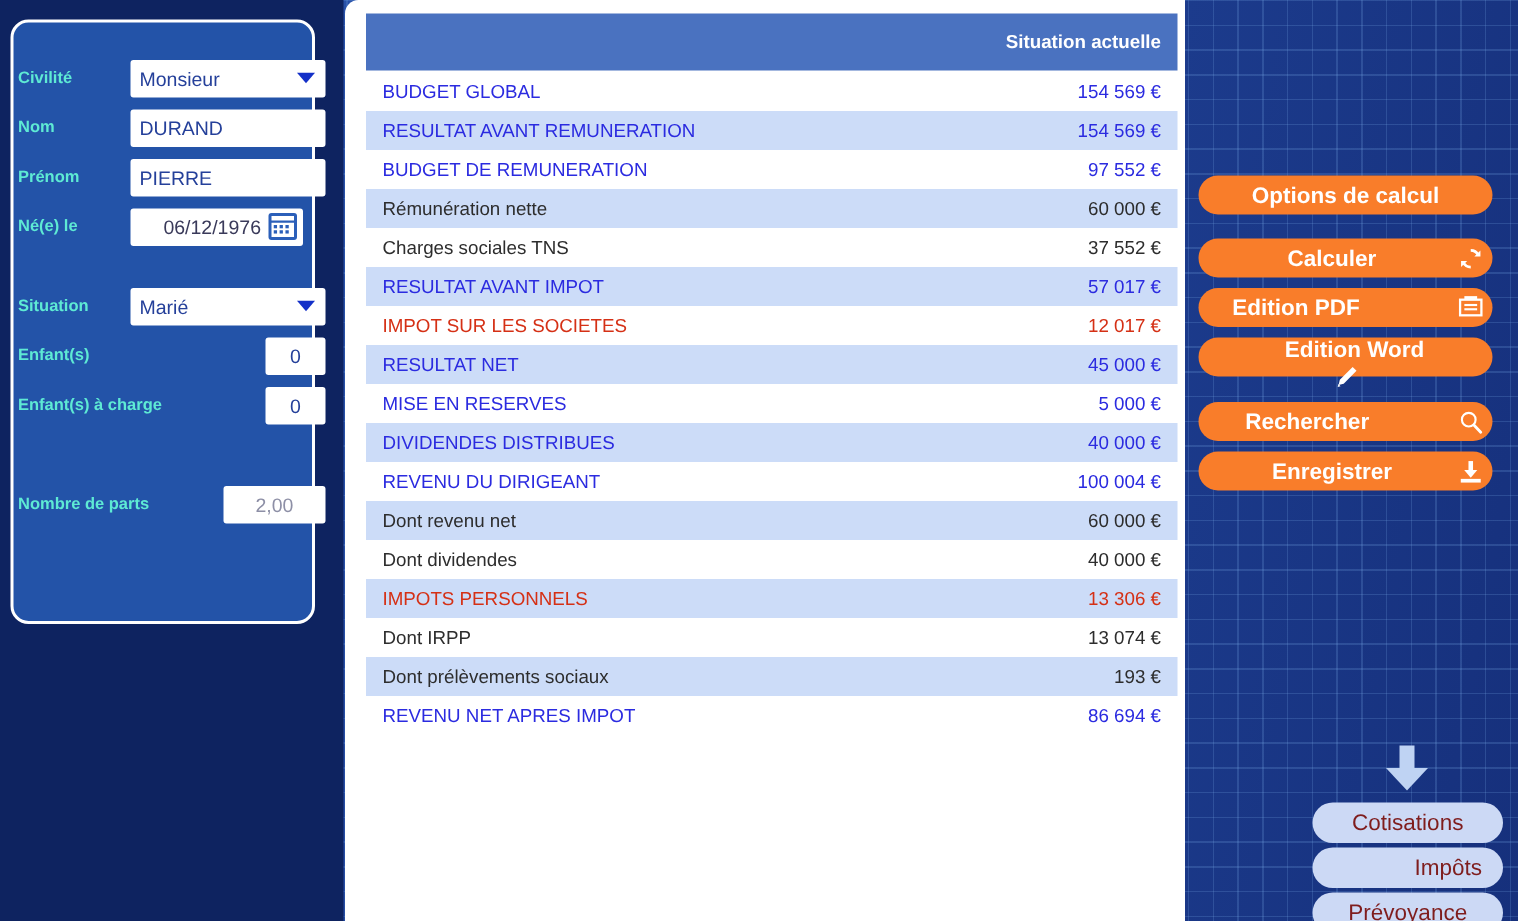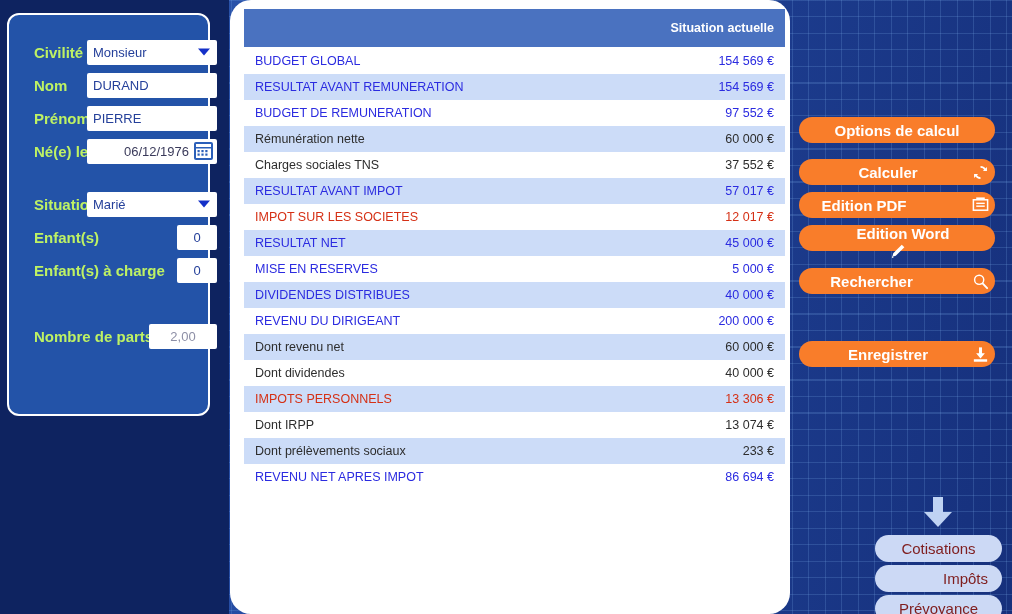--- a/index.html
+++ b/index.html
@@ -45,24 +45,24 @@
   }
 
   .form-row {
     position: absolute;
     left: 0; width: 100%;
     height: 30px;
     display: flex;
     align-items: center;
   }
   .form-label {
-    color: #bef264;
-    font-size: 15px;
+    color: #5eead4;
+    font-size: 11px;
     font-weight: bold;
-    padding-left: 25px;
+    padding-left: 3px;
     white-space: nowrap;
   }
   .field {
     position: absolute;
     box-sizing: border-box;
     background: #ffffff;
     border: none;
     border-radius: 2px;
     color: #25409a;
     font-family: "Liberation Sans", sans-serif;
@@ -73,21 +73,21 @@
     padding: 0 6px;
   }
   .field.select {
     left: 78px; width: 130px;
     justify-content: flex-start;
   }
   .field.text {
     left: 78px; width: 130px;
   }
   .field.date {
-    left: 78px; width: 130px;
+    left: 78px; width: 115px;
     justify-content: flex-end;
     padding-right: 28px;
     color: #3a3a5a;
   }
   .field.num {
     left: 168px; width: 40px;
     justify-content: center;
     padding: 0;
   }
   .field.parts {
@@ -117,21 +117,20 @@
 
   
   #results-panel {
     position: absolute;
     left: 230px; top: 0;
     width: 560px; height: 614px;
     background: #ffffff;
     border-top-left-radius: 9px;
     border-bottom-left-radius: 0;
     box-sizing: border-box;
-    border-radius: 21px;
   }
   #table-header {
     position: absolute;
     left: 14px; top: 9px;
     width: 541px; height: 38px;
     background: #4a72c0;
     display: flex;
     align-items: center;
     justify-content: flex-end;
     box-sizing: border-box;
@@ -350,41 +349,41 @@
       <div class="data-row lvl-major">
         <span class="row-label">MISE EN RESERVES</span>
         <span class="row-value">5 000 €</span>
       </div>
       <div class="data-row lvl-major alt">
         <span class="row-label">DIVIDENDES DISTRIBUES</span>
         <span class="row-value">40 000 €</span>
       </div>
       <div class="data-row lvl-major">
         <span class="row-label">REVENU DU DIRIGEANT</span>
-        <span class="row-value">200 000 €</span>
+        <span class="row-value">100 004 €</span>
       </div>
       <div class="data-row lvl-detail alt">
         <span class="row-label">Dont revenu net</span>
         <span class="row-value">60 000 €</span>
       </div>
       <div class="data-row lvl-detail">
         <span class="row-label">Dont dividendes</span>
         <span class="row-value">40 000 €</span>
       </div>
       <div class="data-row lvl-tax alt">
         <span class="row-label">IMPOTS PERSONNELS</span>
         <span class="row-value">13 306 €</span>
       </div>
       <div class="data-row lvl-detail">
         <span class="row-label">Dont IRPP</span>
         <span class="row-value">13 074 €</span>
       </div>
       <div class="data-row lvl-detail alt">
         <span class="row-label">Dont prélèvements sociaux</span>
-        <span class="row-value">233 €</span>
+        <span class="row-value">193 €</span>
       </div>
       <div class="data-row lvl-major">
         <span class="row-label">REVENU NET APRES IMPOT</span>
         <span class="row-value">86 694 €</span>
       </div>
     </div>
 
   <div id="down-arrow">
     <div class="shaft"></div>
     <div class="head"></div>
@@ -443,21 +442,21 @@
 <div class="action-btn" style="top:268px;gap:33px;">
   <span class="btn-label">Rechercher</span>
   <span class="btn-icon">
     <svg width="19" height="19" viewBox="0 0 20 20">
       <circle cx="8.6" cy="8.2" r="4.8" fill="none" stroke="#fff" stroke-width="1.5"></circle>
       <line x1="12.2" y1="12" x2="17" y2="17" stroke="#fff" stroke-width="2" stroke-linecap="round"></line>
     </svg>
   </span>
 </div>
 
-<div class="action-btn" style="top:301px;margin-top:40px;">
+<div class="action-btn" style="top:301px;">
   <span class="btn-label">Enregistrer</span>
   <span class="btn-icon">
     <svg width="19" height="19" viewBox="0 0 20 20">
       <rect x="8.4" y="2.5" width="3.2" height="7" fill="#fff"></rect>
       <path d="M5.4 8.8h9.2L10 14.2 5.4 8.8z" fill="#fff"></path>
       <rect x="3" y="15" width="14" height="2.6" fill="#fff"></rect>
     </svg>
   </span>
 </div>
 

